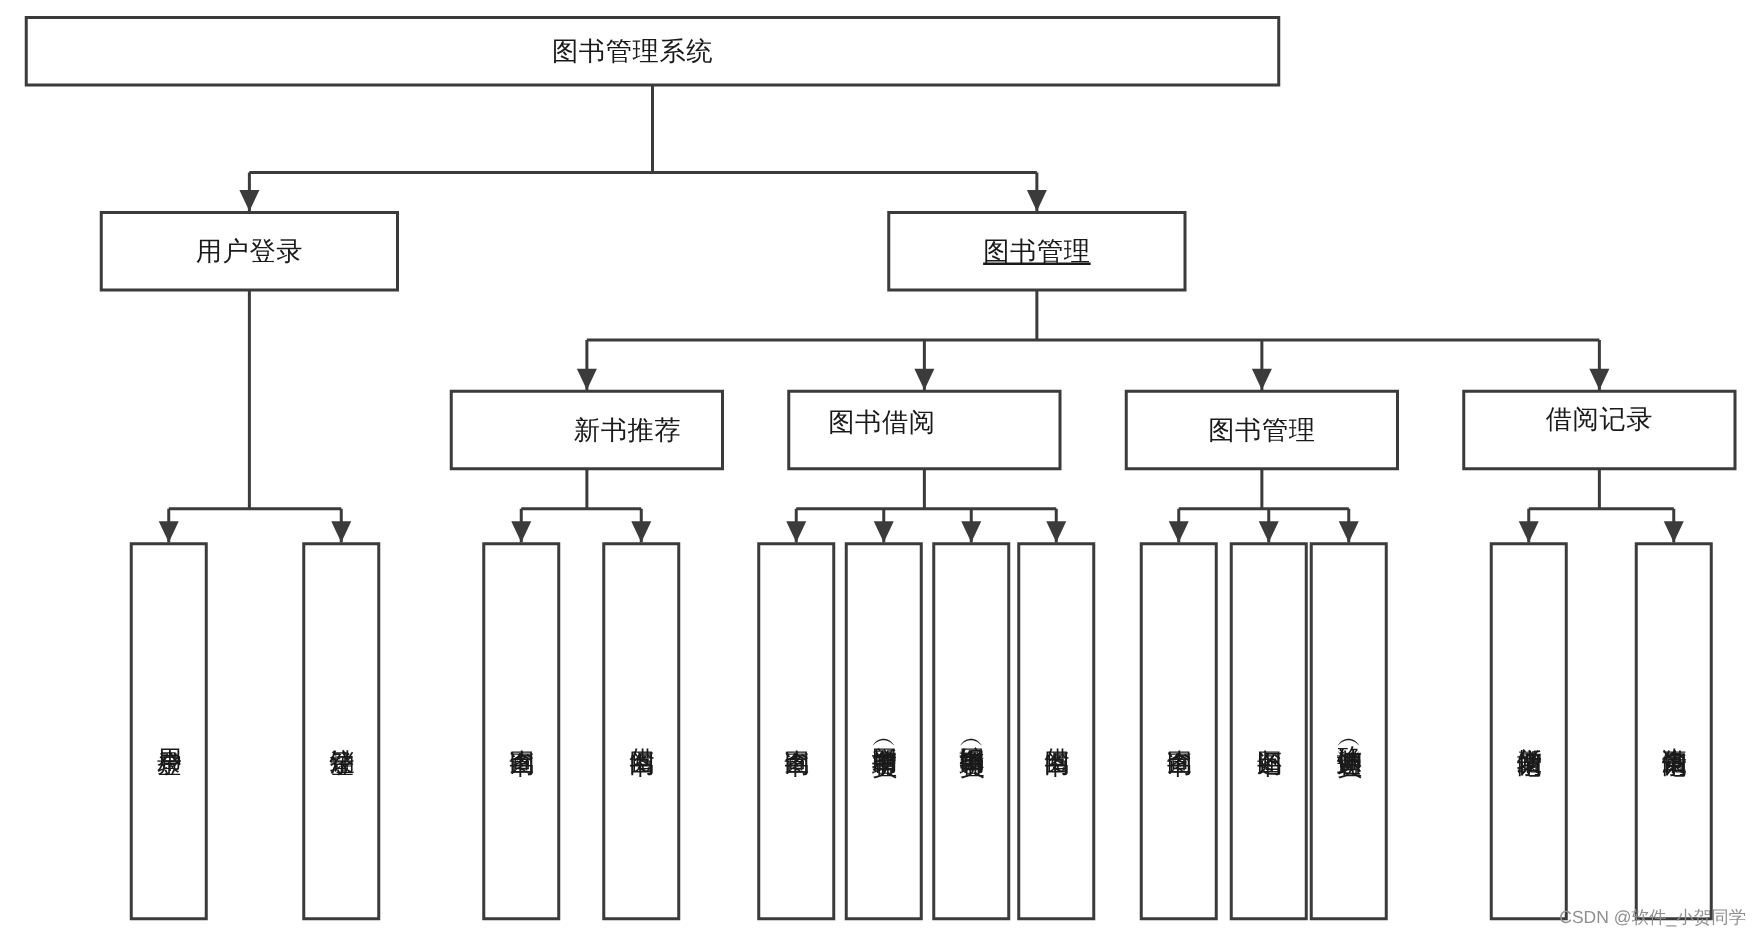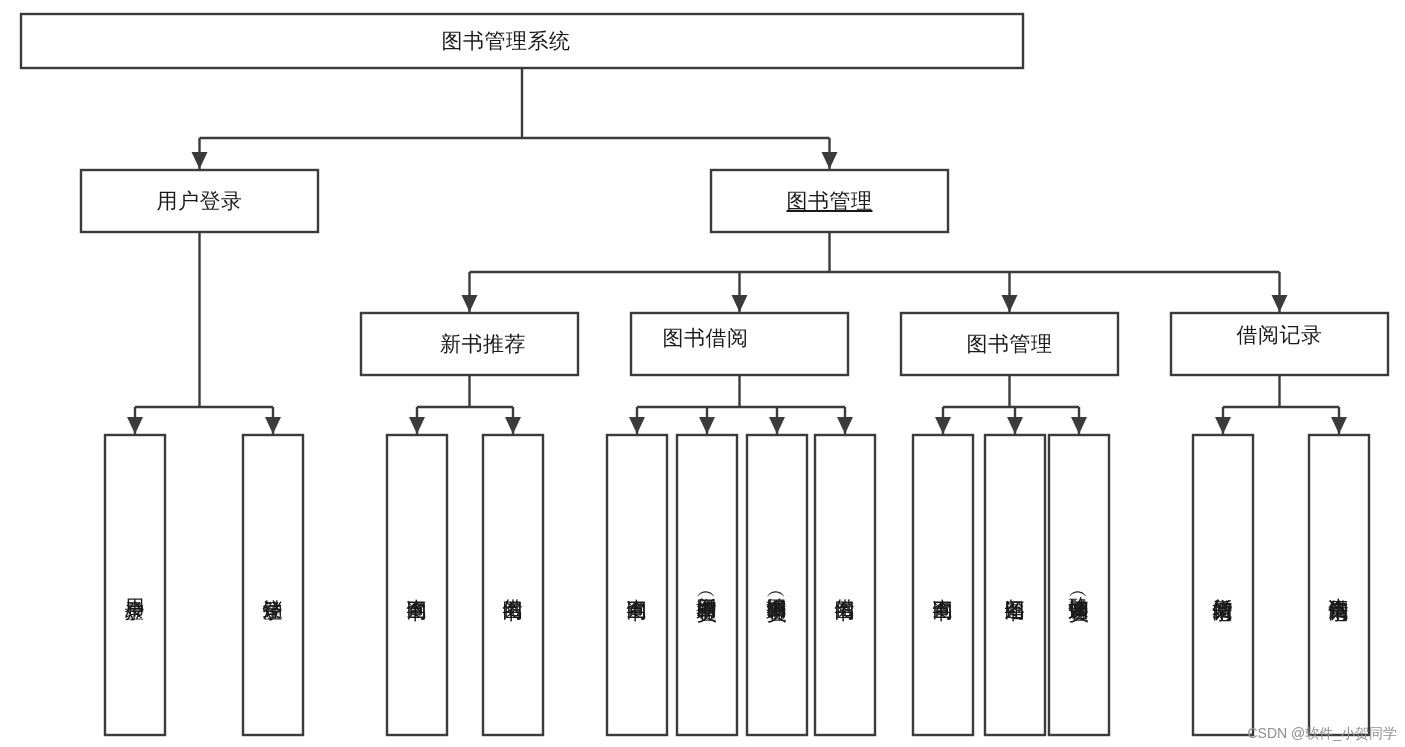--- a/index.html
+++ b/index.html
@@ -151,21 +151,21 @@
       <rect x="985" y="435" width="60" height="300" class="node-box"></rect>
       <rect x="1049" y="435" width="60" height="300" class="node-box"></rect>
       <rect x="1193" y="435" width="60" height="300" class="node-box"></rect>
       <rect x="1309" y="435" width="60" height="300" class="node-box"></rect>
     </svg>
 
   <div id="label-layer">
       <div class="node-label-h" style="left: 5px; top: 14px; width: 1002px; height: 54px;">图书管理系统</div>
       <div class="node-label-h" style="left: 81px; top: 170px; width: 237px; height: 62px;">用户登录</div>
       <div class="node-label-h" style="left: 711px; top: 170px; width: 237px; height: 62px; text-decoration: underline;">图书管理</div>
-      <div class="node-label-h" style="left: 355px; top: 313px; width: 256px; height: 62px;">新书推荐</div>
+      <div class="node-label-h" style="left: 374px; top: 313px; width: 256px; height: 62px;">新书推荐</div>
       <div class="node-label-h" style="left: 597px; top: 313px; width: 217px; height: 50px; text-align: right;">图书借阅</div>
       <div class="node-label-h" style="left: 901px; top: 313px; width: 217px; height: 62px;">图书管理</div>
       <div class="node-label-h" style="left: 1171px; top: 313px; width: 217px; height: 44px;">借阅记录</div>
       <div class="node-label-v" style="left: 105px; top: 435px; width: 60px; height: 300px;">用户登录</div>
       <div class="node-label-v" style="left: 243px; top: 435px; width: 60px; height: 300px;">注销登录</div>
       <div class="node-label-v" style="left: 387px; top: 435px; width: 60px; height: 300px;">查询图书</div>
       <div class="node-label-v" style="left: 483px; top: 435px; width: 60px; height: 300px;">借阅图书</div>
       <div class="node-label-v" style="left: 607px; top: 435px; width: 60px; height: 300px;">查询图书</div>
       <div class="node-label-v" style="left: 677px; top: 435px; width: 60px; height: 300px;">新增图书（管理员）</div>
       <div class="node-label-v" style="left: 747px; top: 435px; width: 60px; height: 300px;">编辑图书（管理员）</div>

